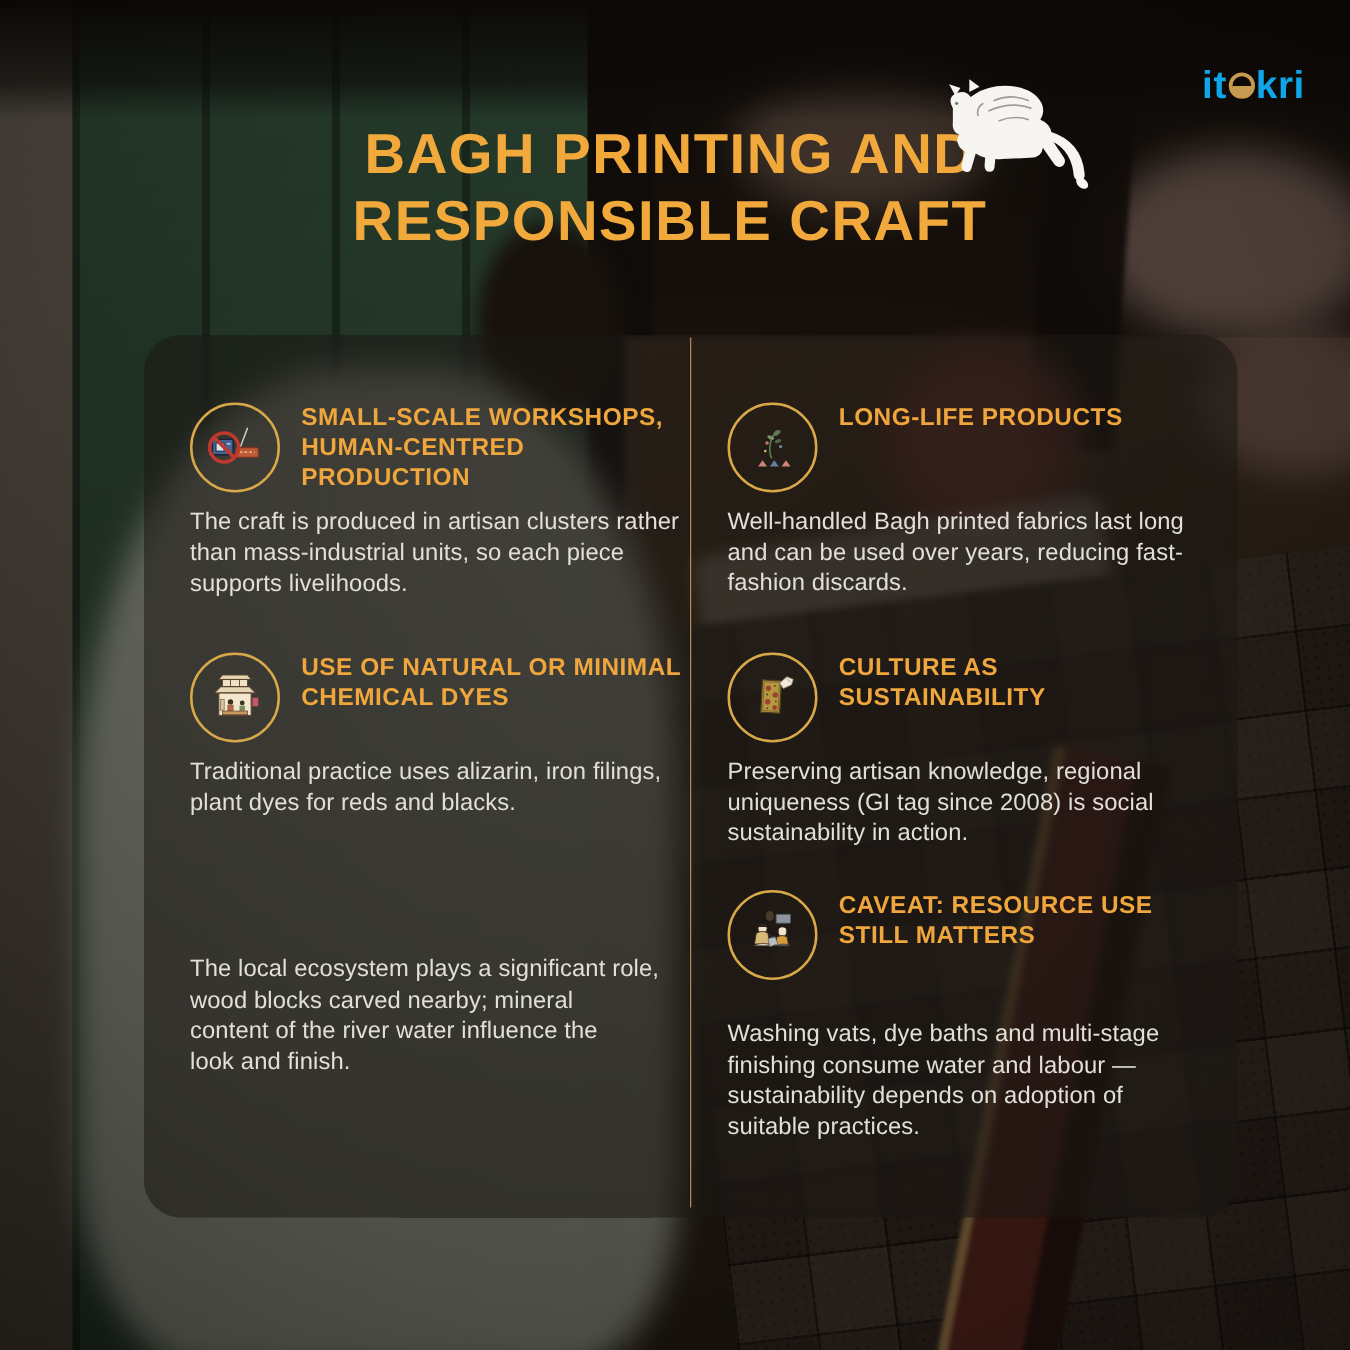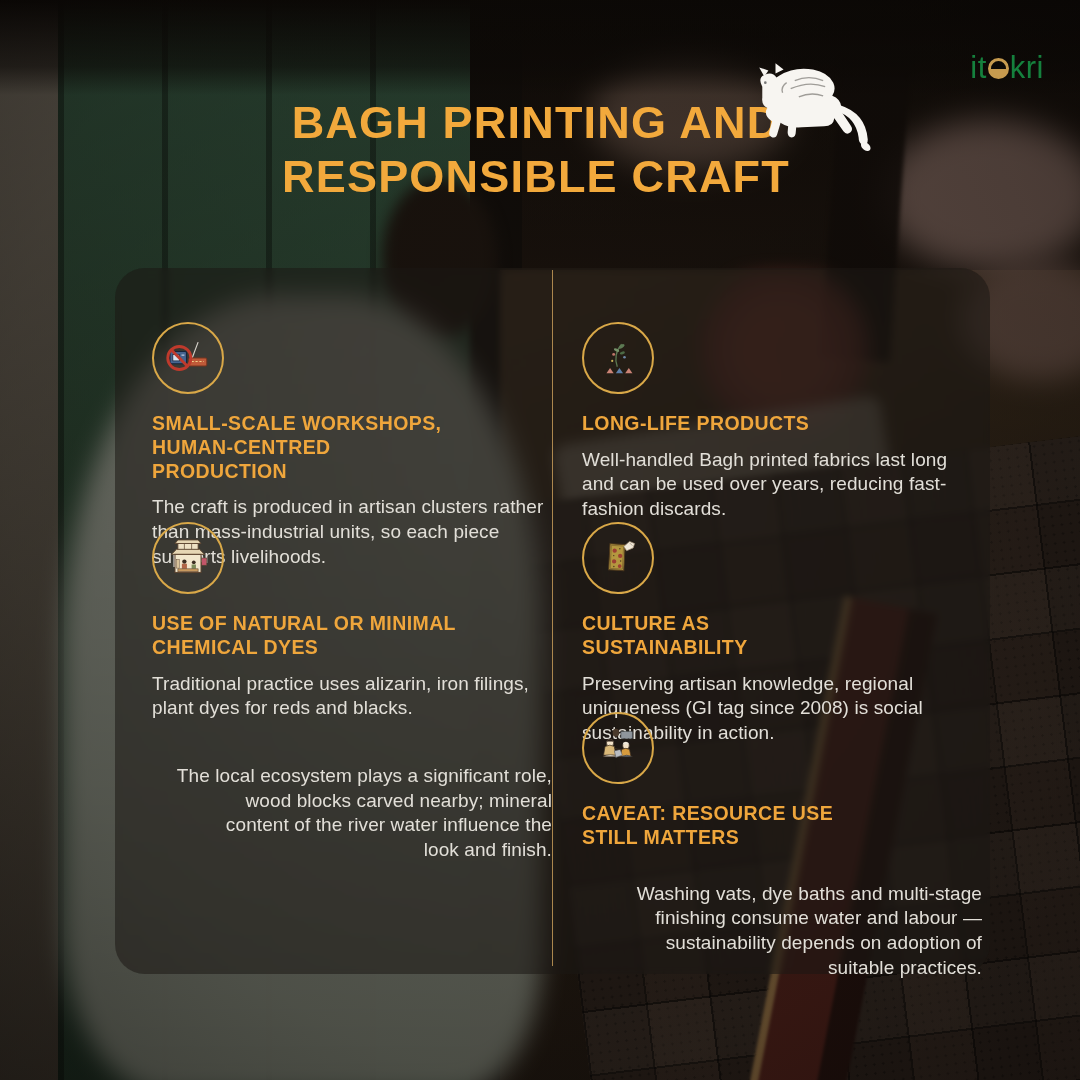--- a/index.html
+++ b/index.html
@@ -49,50 +49,50 @@
   .bg-pink3{position:absolute;left:960px;top:260px;width:160px;height:120px;border-radius:50%;
     background:#9c7a6f;filter:blur(14px);opacity:.7;}
   .bg-topdark{position:absolute;left:0;top:0;width:100%;height:95px;
     background:linear-gradient(180deg,#0e0a07 0%,rgba(14,10,7,.6) 70%,rgba(14,10,7,0) 100%);}
   .bg-beamTR{position:absolute;left:830px;top:60px;width:70px;height:300px;
     background:#17100c;transform:rotate(4deg);filter:blur(2px);opacity:.9;}
   .overlay{position:absolute;inset:0;z-index:2;
     background:radial-gradient(ellipse at 50% 42%,rgba(10,8,6,.40) 0%,rgba(8,6,4,.52) 70%,rgba(6,4,3,.62) 100%);}
 
   
-  .logo{position:absolute;z-index:6;top:50px;right:36px;color:#15803d;
-    font-weight:normal;font-size:31px;letter-spacing:.5px;}
+  .logo{position:absolute;z-index:6;top:50px;right:36px;color:#0ea5e9;
+    font-weight:bold;font-size:31px;letter-spacing:.5px;}
   .logo .o-glyph{display:inline-block;width:15px;height:15px;border:3.4px solid #c79b4f;
     border-radius:50%;margin:0 1px -1px 1px;
     background:linear-gradient(to top,#c79b4f 46%,transparent 46%);}
   .title{position:absolute;z-index:5;top:96px;left:0;width:1080px;margin:0;
     text-align:center;color:#f2a93c;font-size:45px;font-weight:800;
     letter-spacing:1.2px;line-height:1.2;white-space:pre-line;transform:translateX(-4px);}
   .tiger{position:absolute;z-index:6;left:742px;top:52px;width:142px;height:114px;}
 
   
   .panel{position:absolute;z-index:4;left:115px;top:268px;width:875px;height:706px;
     background:rgba(27,24,20,.55);border-radius:30px;-webkit-backdrop-filter:blur(3px);backdrop-filter:blur(3px);}
   .divider{position:absolute;left:calc(50% - 1px);top:2px;bottom:8px;width:1.6px;
     background:#c49b59;opacity:.85;}
 
   .sec{position:absolute;width:400px;}
   .s1{left:37px;top:54px;}  .s2{left:467px;top:54px;}
   .s3{left:37px;top:254px;} .s4{left:467px;top:254px;}
   .s5{left:37px;top:464px;} .s6{left:467px;top:444px;}
 
-  .sec-top{display:flex;align-items:flex-start;gap:17px;flex-direction:column;}
+  .sec-top{display:flex;align-items:flex-start;gap:17px;}
   .icon-ring{flex:0 0 auto;width:72px;height:72px;border:2px solid #d9a848;border-radius:50%;
     display:flex;align-items:center;justify-content:center;box-sizing:border-box;}
   .icon-ring svg{width:52px;height:52px;}
   .sec-heading{margin:1px 0 0 0;color:#efa63c;font-size:19.5px;font-weight:bold;
     letter-spacing:.4px;line-height:1.22;white-space:pre-line;}
   .sec-body{margin:0;color:#e2dfd8;font-size:19px;line-height:1.3;
     letter-spacing:.1px;white-space:pre-line;}
-  .mt-sm{margin-top:12px;} .mt-lg{margin-top:32px;text-align:right;}
+  .mt-sm{margin-top:12px;} .mt-lg{margin-top:32px;}
 </style>
 </head>
 <body>
 
 <div class="stage">
 
   <div class="bg">
     <div class="bg-base"></div>
     <div class="bg-pillar"></div>
     <div class="bg-door"></div>

